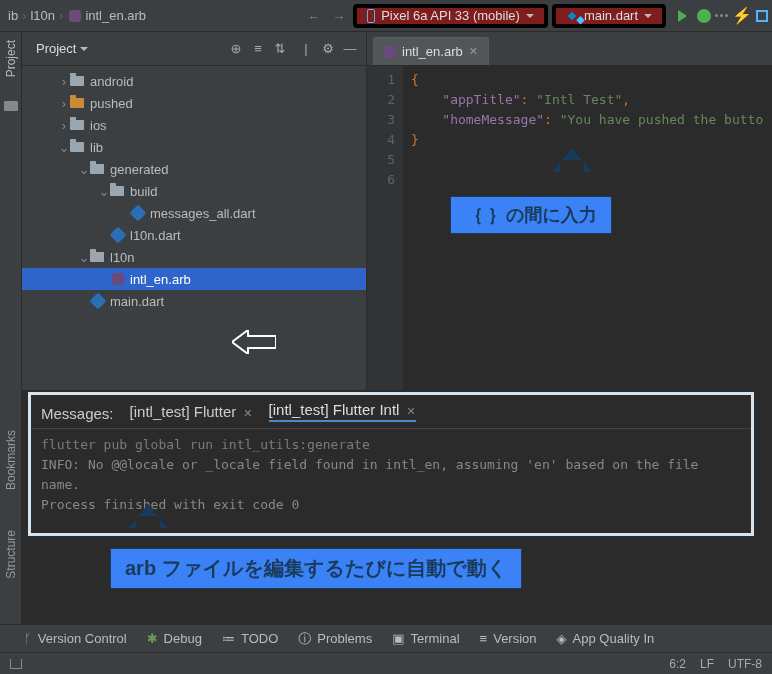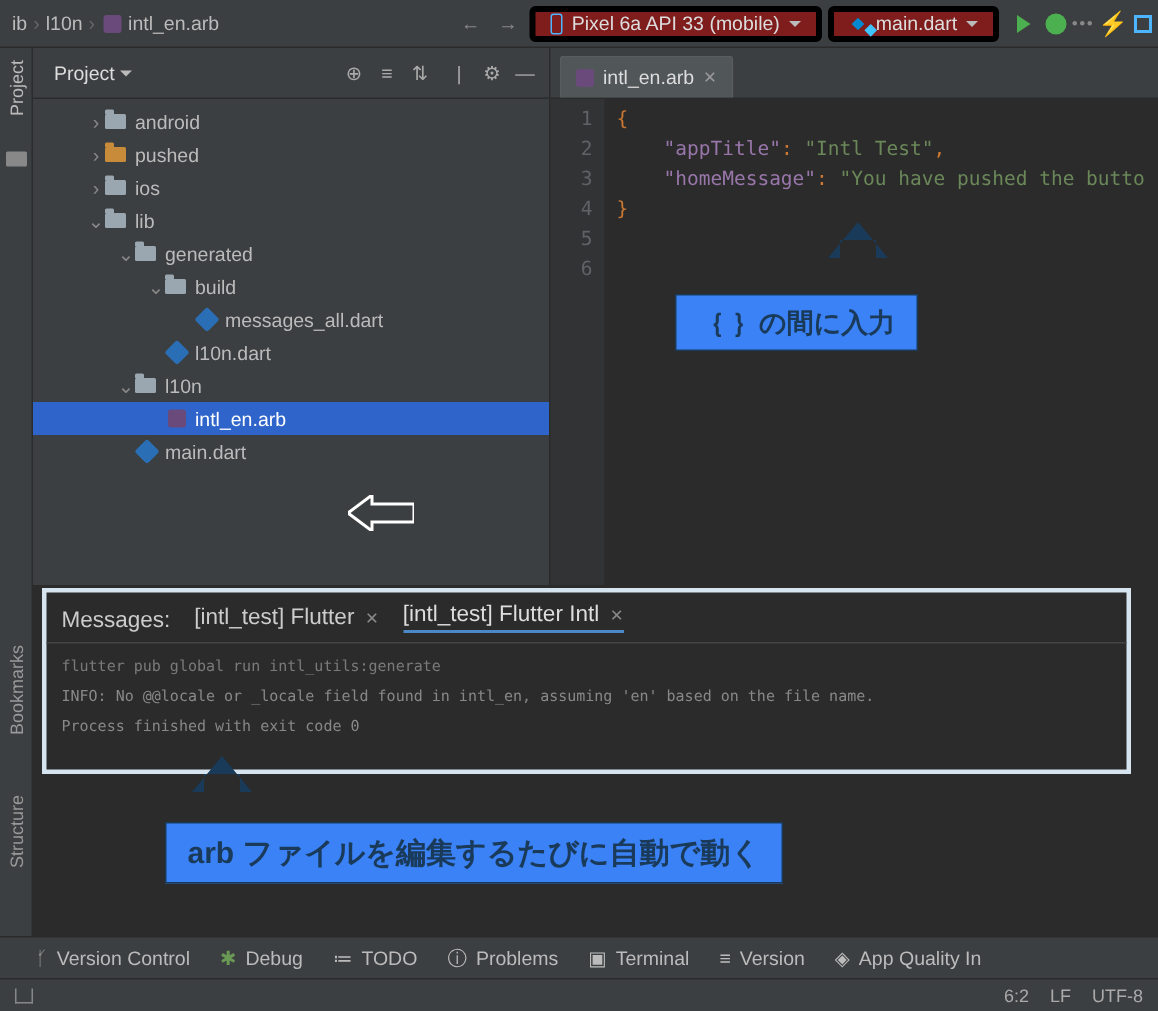--- a/index.html
+++ b/index.html
@@ -107,21 +107,21 @@
   
   .messages-wrap {
     position:absolute; left:28px; right:18px; top:392px;
     border:3px solid #d6e4ef; background:#2b2b2b;
   }
   .msg-tabs { display:flex; align-items:flex-end; gap:16px; padding:6px 10px; font-size:15px; color:#ccc; border-bottom:1px solid #444;}
   .msg-tabs .lbl { color:#ccc; }
   .msg-tabs .tab { color:#ccc; cursor:pointer; padding-bottom:2px;}
   .msg-tabs .tab.active { color:#ddd; border-bottom:2px solid #4a88c7;}
   .msg-tabs .tclose { color:#888; font-size:11px; margin-left:4px;}
-  .msg-body { padding:6px 10px 18px 10px; font-family:"Menlo","Consolas",monospace; font-size:10px; line-height:20px; color:#888;}
+  .msg-body { padding:6px 10px 18px 10px; font-family:"Menlo","Consolas",monospace; font-size:13px; line-height:20px; color:#888;}
   .msg-body .cmd { color:#7a7a7a; }
 
   
   .left-gutter2 {
     position:absolute; left:0; top:390px; bottom:30px; width:22px;
     background:#3c3f41; border-right:1px solid #2b2b2b;
     display:flex; flex-direction:column; align-items:center; justify-content:flex-start;
     gap:40px; padding-top:40px;
   }
   .left-gutter2 .vlabel { writing-mode:vertical-rl; transform:rotate(180deg); color:#999; font-size:12px; cursor:pointer;}

